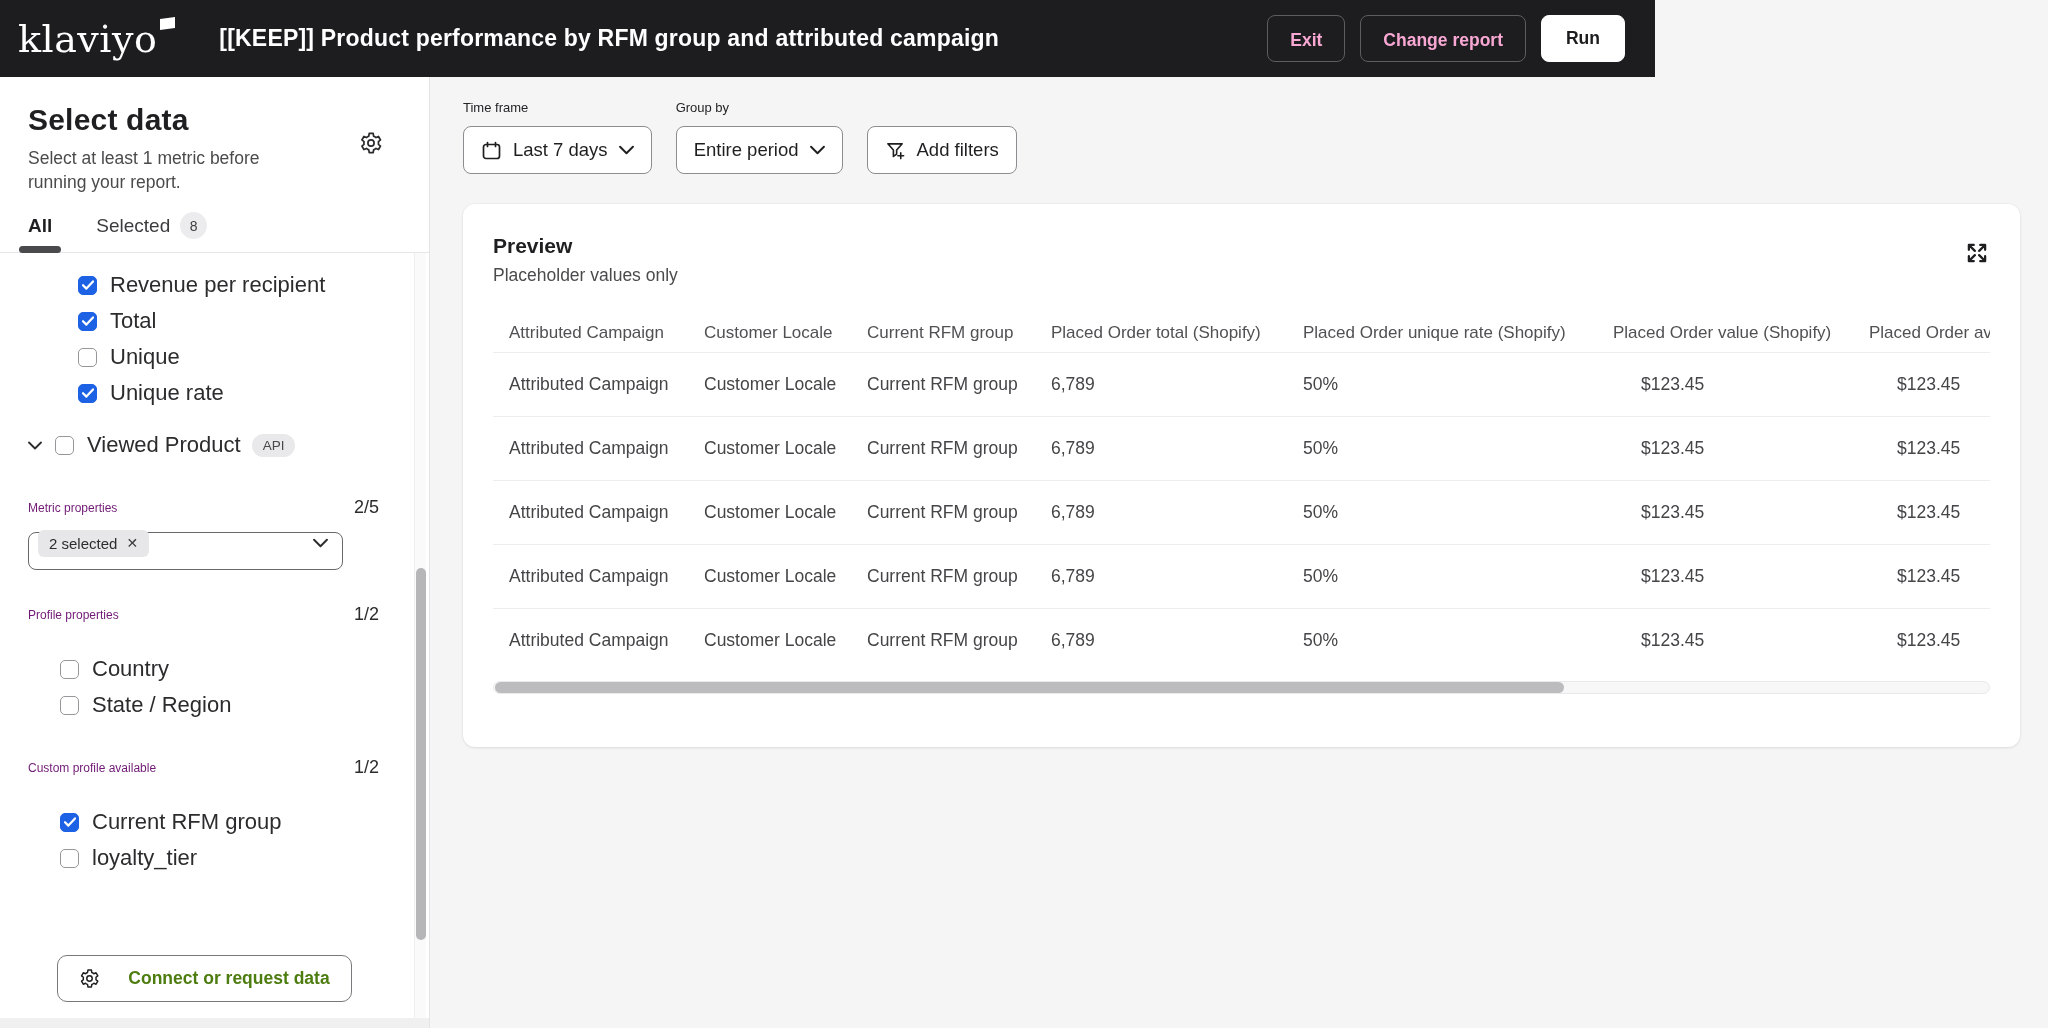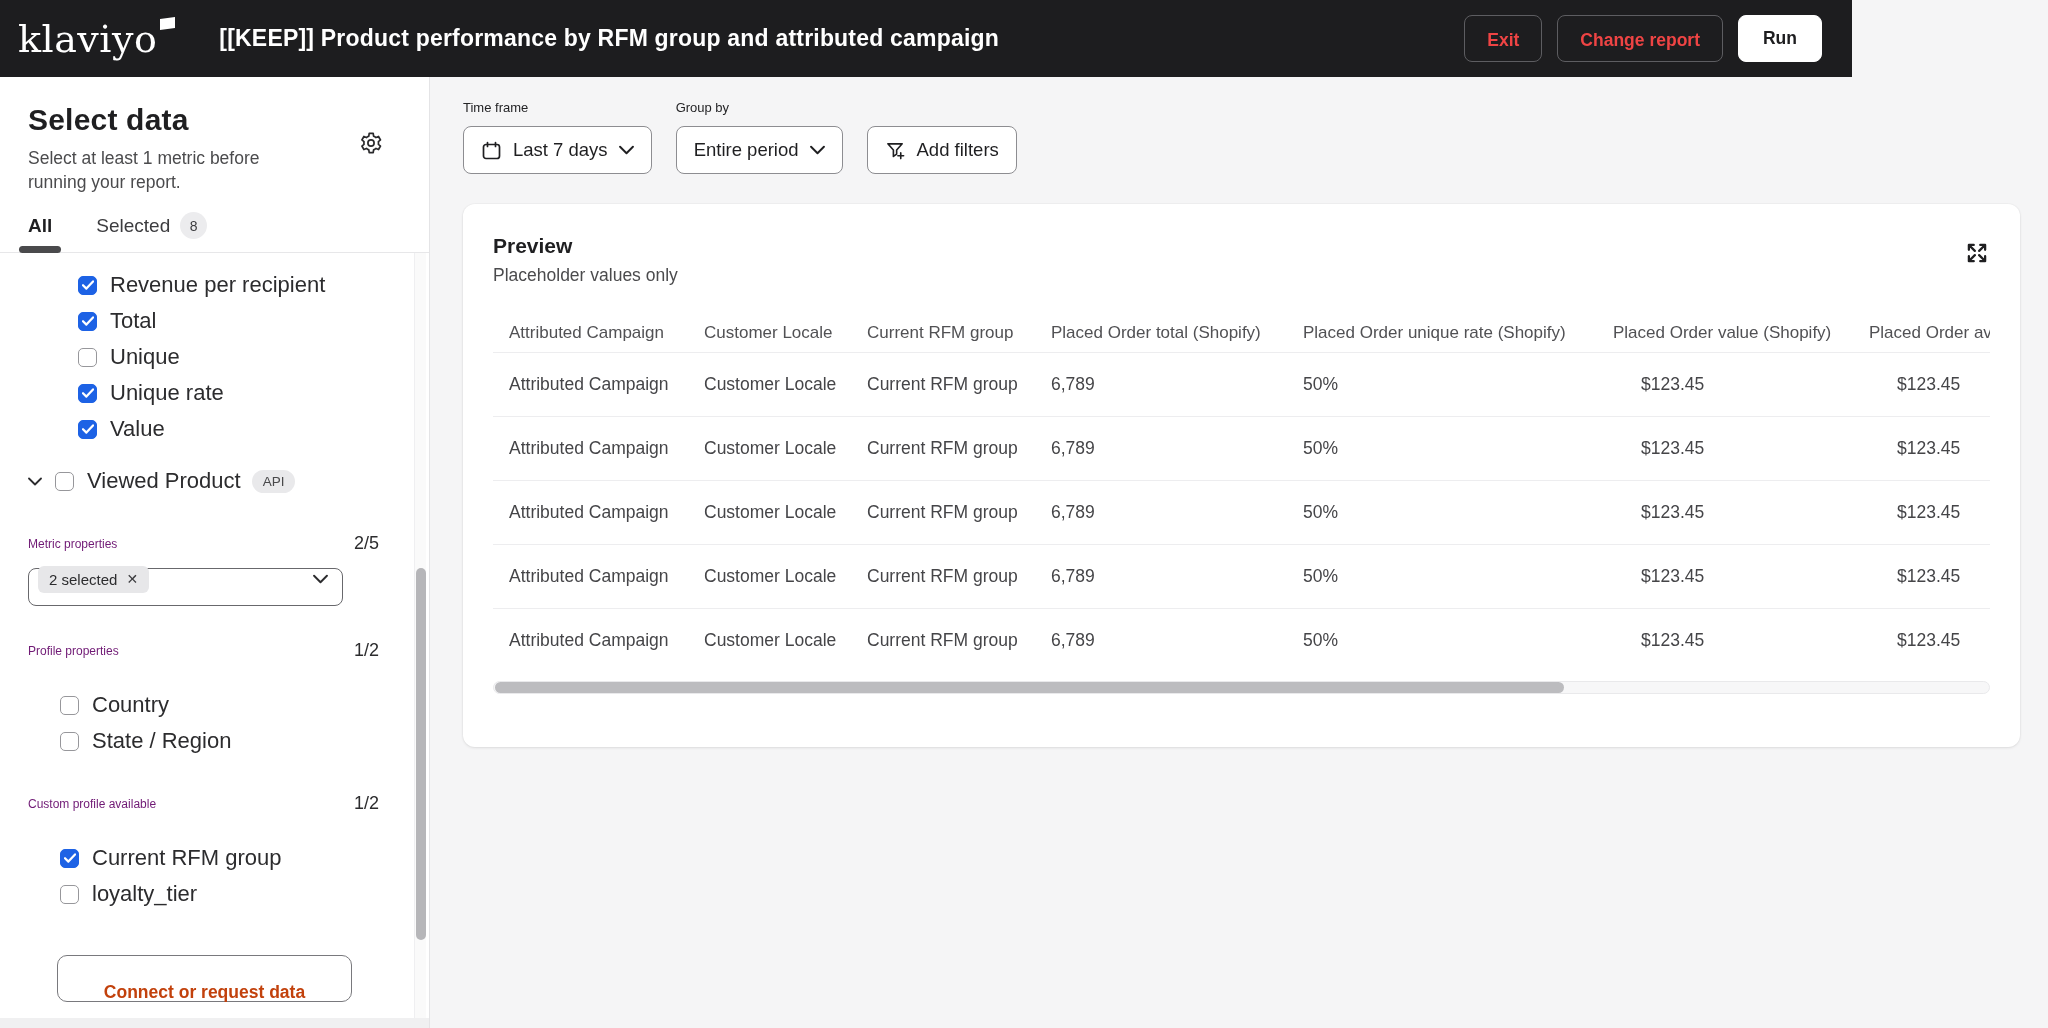--- a/index.html
+++ b/index.html
@@ -1,29 +1,29 @@
 <!DOCTYPE html>
 <html><head>
 <meta charset="utf-8">
 <style>
   * { margin:0; padding:0; box-sizing:border-box; }
   html,body { width:2048px; height:1028px; overflow:hidden; background:#f5f5f6;
               font-family:"Liberation Sans", sans-serif; color:#1f1f21; }
 
   
-  .topbar { position:absolute; top:0; left:0; width:1852px; height:77px; background:#1d1d1f;
+  .topbar { position:absolute; top:0; left:0; width:1655px; height:77px; background:#1d1d1f;
             display:flex; align-items:center; padding:0 30px 0 18px; }
   .logo { font-family:"DejaVu Serif", serif; font-size:38px; color:#fff; letter-spacing:.5px;
           position:relative; padding-right:18px; line-height:1; }
   .logo-flag { position:absolute; top:-2px; right:0; width:15px; height:11px; background:#fff;
                transform:skewY(-8deg); }
   .topbar-title { margin-left:44px; font-size:23px; font-weight:700; color:#fff; letter-spacing:.2px; }
   .topbar-actions { margin-left:auto; display:flex; gap:15px; align-items:center; }
   .tb-btn { height:47px; padding:14px 22px; border-radius:8px; border:1px solid #5d5d61;
-            background:transparent; color:#ef4444; font-size:17.5px; font-weight:600;
+            background:transparent; color:#f9a8d4; font-size:17.5px; font-weight:600;
             font-family:inherit; cursor:pointer; }
   .tb-btn.primary { background:#fff; color:#1d1d1f; border-color:#fff; padding:0 24px; }
 
   
   .sidebar { position:absolute; top:77px; left:0; width:430px; bottom:0; background:#fff;
              border-right:1px solid #e4e4e6; }
   .sidebar-head { position:relative; height:176px; padding:26px 28px 0 28px;
                   border-bottom:1px solid #e7e7e9; }
   .sidebar-title { font-size:30px; font-weight:700; letter-spacing:.2px; }
   .sidebar-sub { margin-top:9px; font-size:17.5px; line-height:24px; color:#4b4b4d; width:290px; }
@@ -63,21 +63,21 @@
                   background:#fff; display:flex; align-items:center; padding:0 14px 16px 9px; cursor:pointer; }
   .select-chip { display:flex; align-items:center; gap:9px; background:#e7e7e9; border-radius:6px;
                  padding:5px 11px; font-size:15px; color:#2c2c2e; }
   .chip-x { font-size:14px; color:#3c3c3f; cursor:pointer; line-height:1; }
   .select-chevron { margin-left:auto; width:15px; height:10px; color:#2c2c2e; }
 
   .gap-sm { margin-top:26px; }
   .connect-btn { position:absolute; left:57px; bottom:26px; width:295px; height:47px;
                  border:1px solid #79797d; border-radius:10px; background:#fff; cursor:pointer;
                  display:flex; align-items:center; justify-content:center; gap:28px;
-                 font-size:17.5px; font-weight:600; color:#c2410c; font-family:inherit;flex-direction:column; }
+                 font-size:17.5px; font-weight:600; color:#4d7c0f; font-family:inherit; }
   .connect-btn svg { width:21px; height:21px; }
 
   .v-scrolltrack { position:absolute; top:176px; right:3px; width:12px; bottom:10px;
                    background:#fafafa; border-left:1px solid #efeff1; }
   .v-scrollthumb { position:absolute; top:315px; left:1px; width:10px; height:372px;
                    background:#b6b6b9; border-radius:5px; cursor:pointer; }
   .sidebar-bottomstrip { position:absolute; left:0; right:0; bottom:0; height:10px; background:#f0f0f1; }
 
   
   .main { position:absolute; top:77px; left:431px; right:0; bottom:0; background:#f5f5f6;
@@ -179,28 +179,20 @@
       <span class="check-label">Unique</span>
     </div>
     <div class="check-row sub">
       <span class="checkbox checked">
         <svg viewBox="0 0 12 10" fill="none" stroke="#fff" stroke-width="2.2" stroke-linecap="round" stroke-linejoin="round">
             <polyline points="1,5.2 4.4,8.6 11,1.4"></polyline>
           </svg>
       </span>
       <span class="check-label">Unique rate</span>
     </div>
-    <div class="check-row sub">
-      <span class="checkbox checked">
-        <svg viewBox="0 0 12 10" fill="none" stroke="#fff" stroke-width="2.2" stroke-linecap="round" stroke-linejoin="round">
-            <polyline points="1,5.2 4.4,8.6 11,1.4"></polyline>
-          </svg>
-      </span>
-      <span class="check-label">Value</span>
-    </div>
 
     <div class="check-row parent-row">
       <button class="expander">
         <svg viewBox="0 0 14 9" width="14" height="9" fill="none" stroke="currentColor" stroke-width="1.8" stroke-linecap="round" stroke-linejoin="round">
             <polyline points="1,1.5 7,7.5 13,1.5"></polyline>
           </svg>
       </button>
       <span class="checkbox">
         
       </span>

